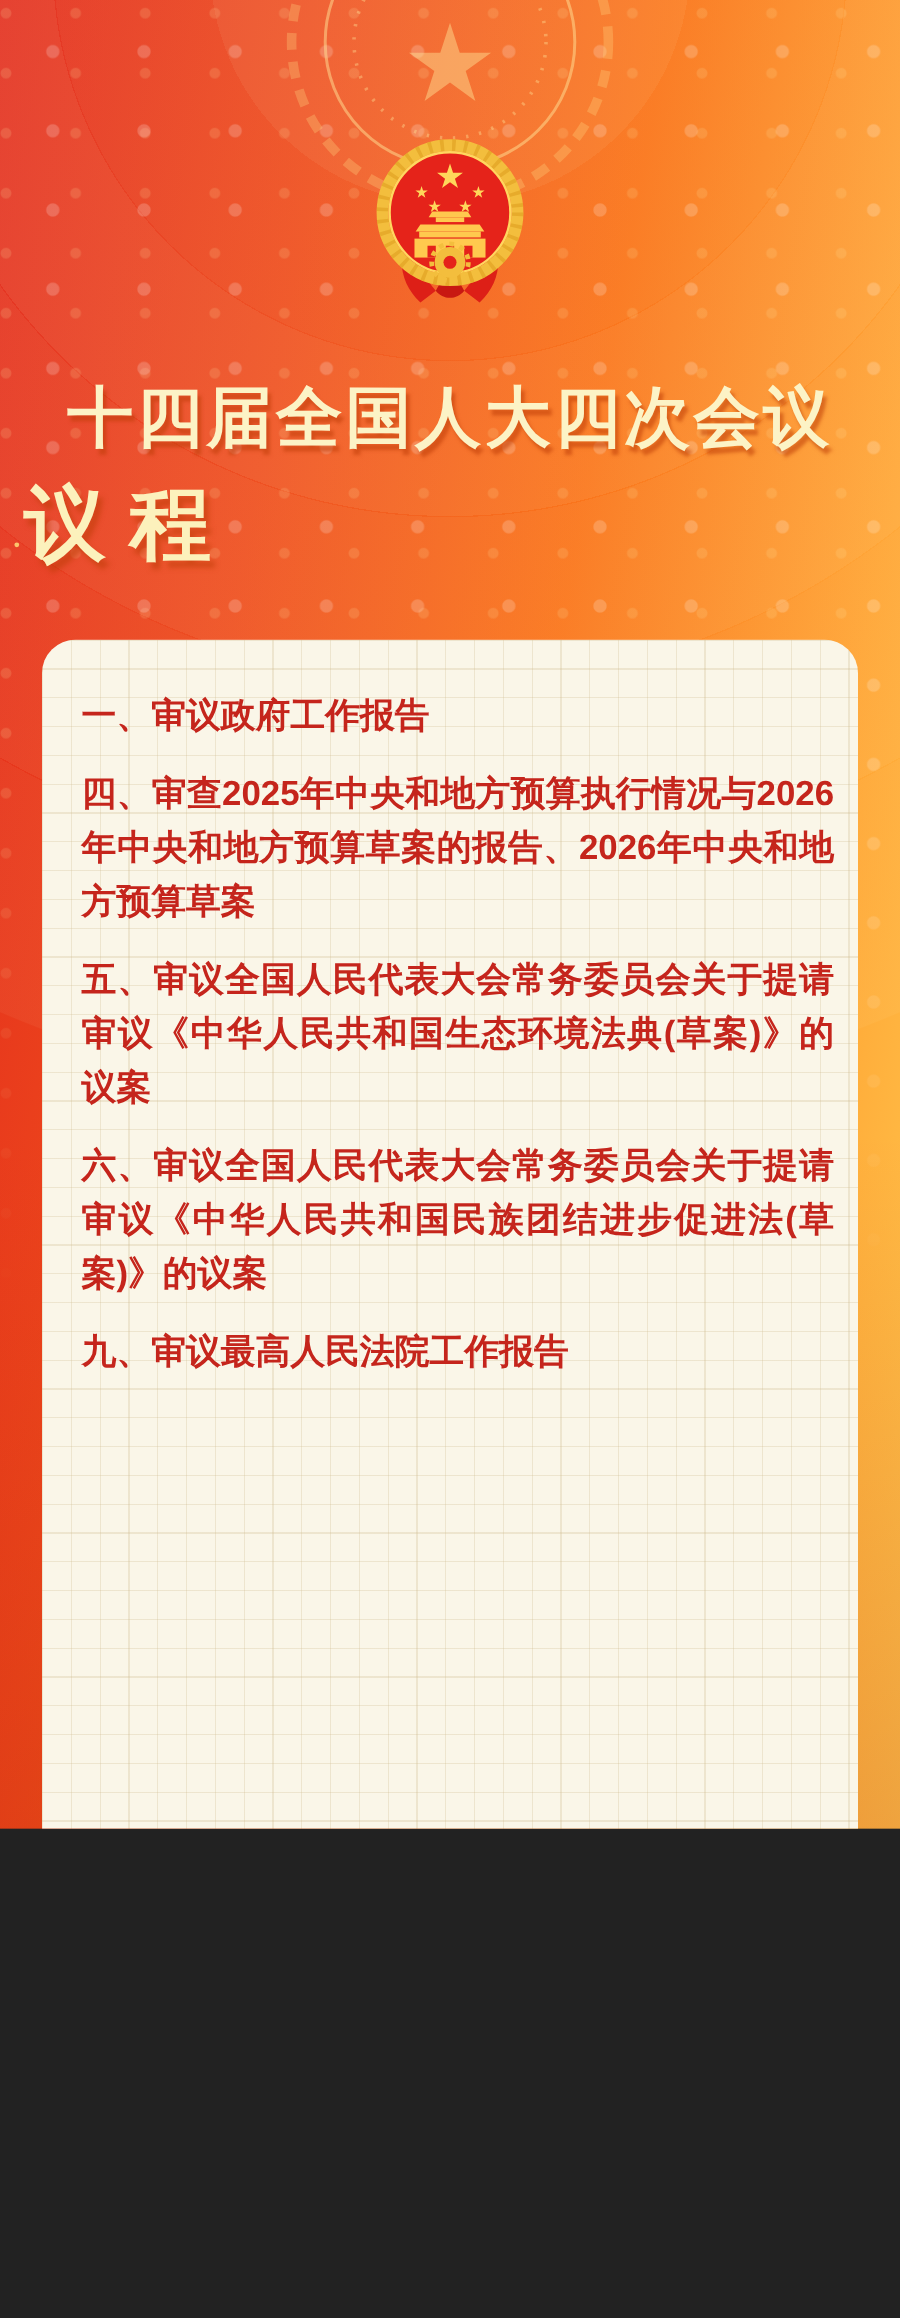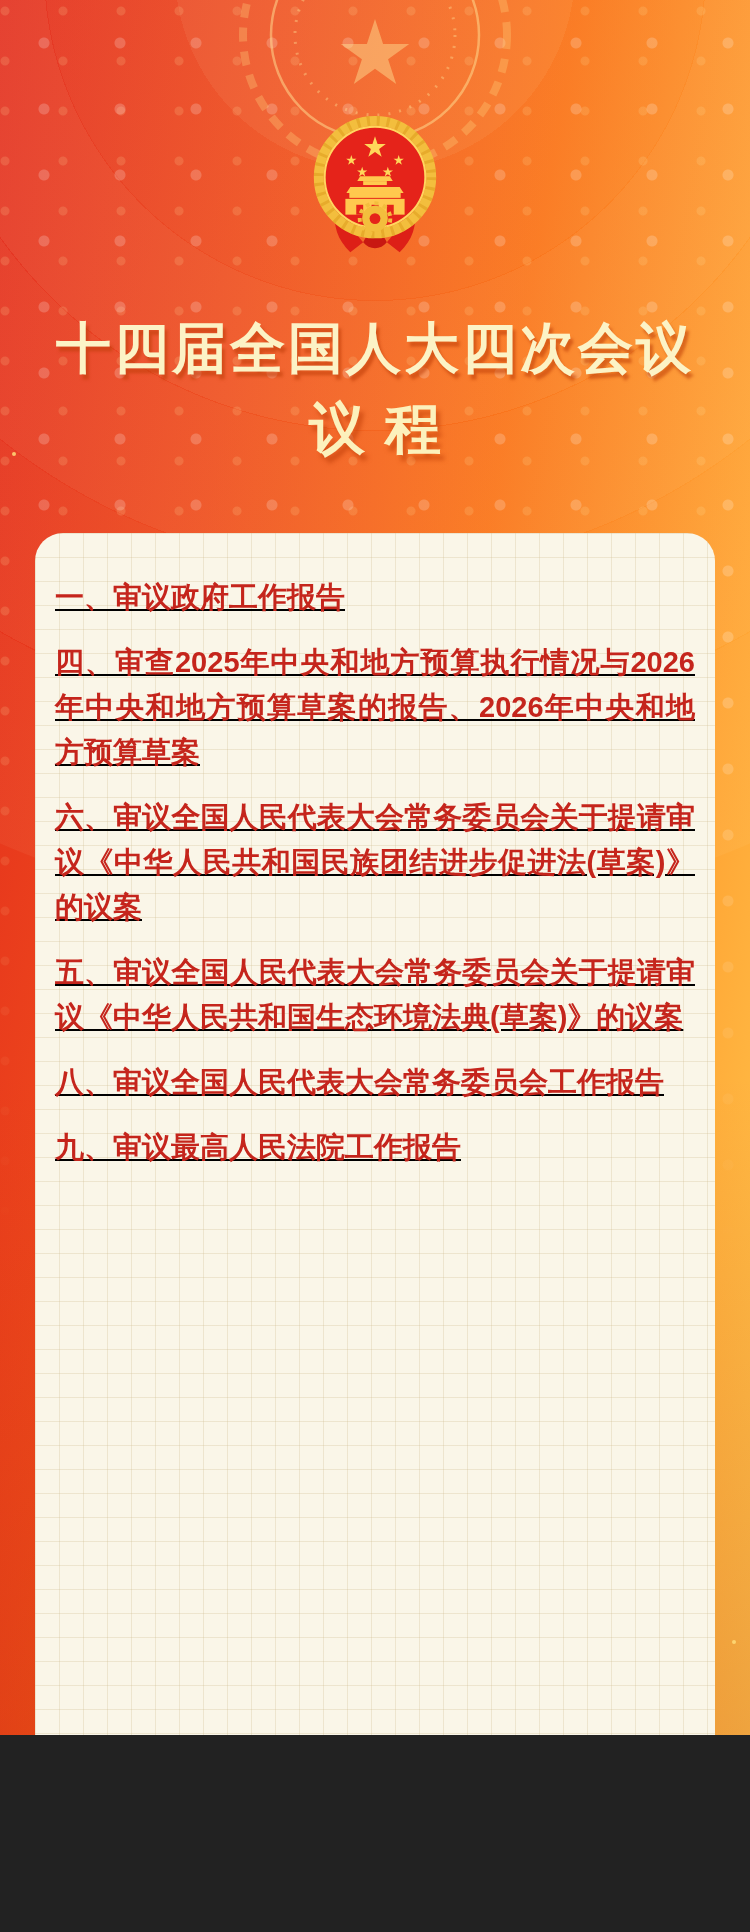--- a/index.html
+++ b/index.html
@@ -1,18 +1,18 @@
 <!DOCTYPE html>
 <html><head>
 <meta charset="utf-8">
 <style>
   html,body{margin:0;padding:0;background:#222;}
   .poster{
     position:relative;
-    width:750px;height:1735px;
+    width:750px;height:1524px;
     overflow:hidden;
     font-family:"Liberation Sans","DejaVu Sans",sans-serif;
     background:
       linear-gradient(to bottom, rgba(120,10,0,0) 62%, rgba(180,30,5,0.22) 100%),
       linear-gradient(100deg,#e2291d 0%,#ee4a1c 28%,#fa7015 55%,#ffa434 80%,#ffc94f 100%);
   }
   
   .bg-rings{
     position:absolute;inset:0;pointer-events:none;
     background:radial-gradient(circle at 375px -30px,
@@ -44,36 +44,35 @@
   .title{
     position:absolute;left:0;top:312px;width:750px;
     text-align:center;
     font-size:55px;font-weight:800;letter-spacing:3px;
     color:#fcf3c6;
     text-shadow:3px 5px 3px rgba(190,60,8,0.55);
     white-space:nowrap;
   }
   .subtitle{
     position:absolute;left:0;top:392px;width:750px;
-    text-align:center;
-    font-size:56px;font-weight:800;letter-spacing:20px;
+    text-align:left;
+    font-size:68px;font-weight:800;letter-spacing:20px;
     text-indent:20px;
     color:#fcf1bc;
     text-shadow:4px 6px 4px rgba(190,60,8,0.55);
   }
   .card{
     position:absolute;left:35px;top:533px;width:680px;height:1279px;
     box-sizing:border-box;
     background-color:#faf6e8;
     background-image:
       repeating-linear-gradient(to right, rgba(205,185,140,0.28) 0 1px, transparent 1px 24px),
       repeating-linear-gradient(to bottom, rgba(205,185,140,0.28) 0 1px, transparent 1px 24px);
     border-radius:28px;
-    padding:42px 20px 0 20px;
-    text-decoration:underline;
+    padding:42px 20px 0 33px;
   }
   .agenda-item{
     color:#c5251c;
     font-size:29px;font-weight:700;
     line-height:45px;
     margin-bottom:20px;
     text-align:justify;
     text-justify:inter-ideograph;
     word-break:break-all;
   }
@@ -157,23 +156,22 @@
     <circle cx="70" cy="106" r="13" fill="#f3be3d"></circle>
     <circle cx="70" cy="106" r="5.5" fill="#e5231a"></circle>
   </svg>
 
   <div class="title">十四届全国人大四次会议</div>
   <div class="subtitle">议程</div>
 
   <div class="card">
     <div class="agenda-item">一、审议政府工作报告</div>
     <div class="agenda-item">四、审查2025年中央和地方预算执行情况与2026年中央和地方预算草案的报告、2026年中央和地方预算草案</div>
+    <div class="agenda-item">五、审议全国人民代表大会常务委员会关于提请审议《中华人民共和国生态环境法典(草案)》的议案</div>
     <div class="agenda-item">六、审议全国人民代表大会常务委员会关于提请审议《中华人民共和国民族团结进步促进法(草案)》的议案</div>
-    <div class="agenda-item">五、审议全国人民代表大会常务委员会关于提请审议《中华人民共和国生态环境法典(草案)》的议案</div>
-    <div class="agenda-item">八、审议全国人民代表大会常务委员会工作报告</div>
     <div class="agenda-item">九、审议最高人民法院工作报告</div>
   </div>
 
   <div class="flare"></div>
   <div class="flare-core"></div>
   <div class="sparkle" style="left:95px;top:1876px;width:5px;height:5px;"></div>
   <div class="sparkle" style="left:298px;top:1822px;width:3px;height:3px;"></div>
   <div class="sparkle" style="left:732px;top:1640px;width:4px;height:4px;"></div>
   <div class="sparkle" style="left:174px;top:1906px;width:3px;height:3px;"></div>
   <div class="sparkle" style="left:540px;top:1772px;width:3px;height:3px;"></div>

